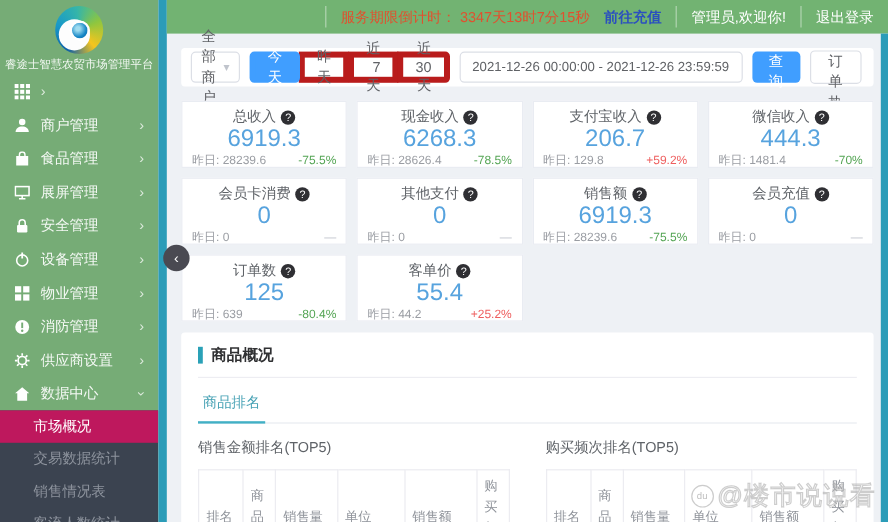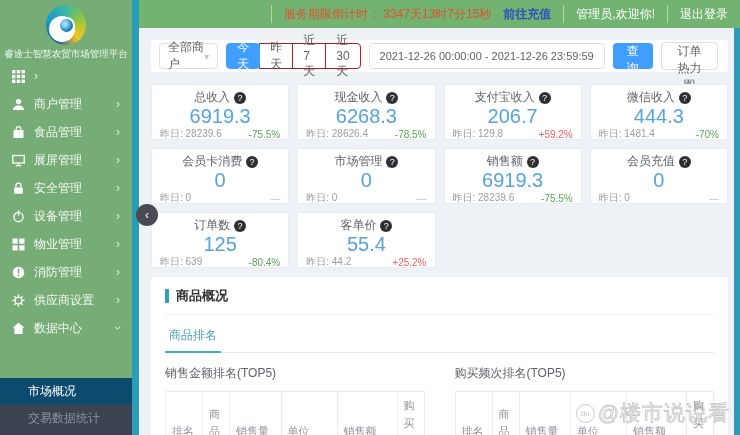--- a/index.html
+++ b/index.html
@@ -18,42 +18,42 @@
   .app-title { margin-top:3px; font-size:9.5px; color:#f2f8f2; white-space:nowrap; }
   .menu-item { height:28px; display:flex; align-items:center; padding:0 12px; color:rgba(255,255,255,.92);
                font-size:12px; cursor:pointer; }
   .menu-item .m-icon { width:13px; height:13px; margin-right:9px; flex:0 0 auto; }
   .menu-item .m-icon svg { width:13px; height:13px; display:block; }
   .menu-item .m-label { flex:1; }
   .menu-item .chev { font-size:12px; color:rgba(255,255,255,.75); }
   .chev.down { display:inline-block; transform:rotate(90deg); }
   .submenu { background:#3b4350; }
   .submenu-item { height:27px; line-height:27px; padding-left:28px; font-size:12px; color:#8d939d; cursor:pointer; }
-  .submenu-item.active { color:#ffffff; background:#0c4a6e;margin-top:36px; }
+  .submenu-item.active { color:#ffffff; background:#be185d; }
 
   
   .main { position:absolute; left:139px; top:0; right:0; bottom:0; }
   .topbar { height:28px; background:#72b372; display:flex; align-items:center; justify-content:flex-end;
             font-size:12px; color:#fff; }
   .tb-sec { display:flex; align-items:center; height:18px; padding:0 12px; border-left:1px solid rgba(255,255,255,.45); }
   .countdown { color:#e0512f; }
   .recharge { color:#2b50bf; font-weight:bold; padding:0 12px 0 0; border-left:none; cursor:pointer; }
   .tb-link { cursor:pointer; }
   .right-scrollbar { position:absolute; right:0; top:28px; width:6px; bottom:0; background:#2b9cb8; z-index:6; }
 
   .content { padding:12px 12px 0 12px; height:391px; }
 
   
   .filter-card { background:#fff; border-radius:3px; height:32px; display:flex; align-items:center; padding:0 8px; gap:8px; }
   .select-box { width:98px; height:26px; border:1px solid #dcdfe6; border-radius:4px; display:flex; align-items:center;
                 justify-content:space-between; padding:0 8px; font-size:12px; color:#606266; cursor:pointer; background:#fff; }
   .select-box .arrow { color:#c0c4cc; font-size:10px; }
   .range-group { display:flex; }
-  .range-btn { height:26px; padding:0 10px; border:1px solid #b91c1c; background:#fff; font-size:12px; color:#606266;
-               display:flex; align-items:center; margin-left:-1px; cursor:pointer; }
+  .range-btn { height:26px; padding:0 10px; border:5px solid #b91c1c; background:#fff; font-size:12px; color:#606266;
+               display:flex; align-items:center; margin-left:-1px; cursor:pointer;text-align:right; }
   .range-btn:first-child { border-radius:4px 0 0 4px; margin-left:0; }
   .range-btn:last-child { border-radius:0 4px 4px 0; }
   .range-btn.active { background:#409eff; border-color:#409eff; color:#fff; z-index:1; border-radius:4px; }
   .date-input { height:26px; border:1px solid #dcdfe6; border-radius:4px; padding:0 10px; display:flex; align-items:center;
                 font-size:11px; color:#606266; background:#fff; white-space:nowrap; }
   .query-btn { height:26px; padding:0 14px; background:#409eff; border:none; border-radius:4px; color:#fff; font-size:12px; cursor:pointer; }
   .heatmap-btn { margin-left:auto; height:28px; padding:0 12px; background:#fff; border:1px solid #dcdfe6; border-radius:4px;
                  color:#606266; font-size:12px; cursor:pointer; margin-right:2px; }
 
   
@@ -323,21 +323,21 @@
           </div>
         <div class="stat-value">0</div>
         <div class="stat-foot">
             <span><span>昨日:</span> <span>0</span></span>
             <span style="color: rgb(192, 196, 204);">—</span>
           </div>
       </div>
 
       <div class="stat-card">
         <div class="stat-title">
-            <span>市场管理</span>
+            <span>其他支付</span>
             <span class="q-icon">?</span>
           </div>
         <div class="stat-value">0</div>
         <div class="stat-foot">
             <span><span>昨日:</span> <span>0</span></span>
             <span style="color: rgb(192, 196, 204);">—</span>
           </div>
       </div>
 
       <div class="stat-card">

